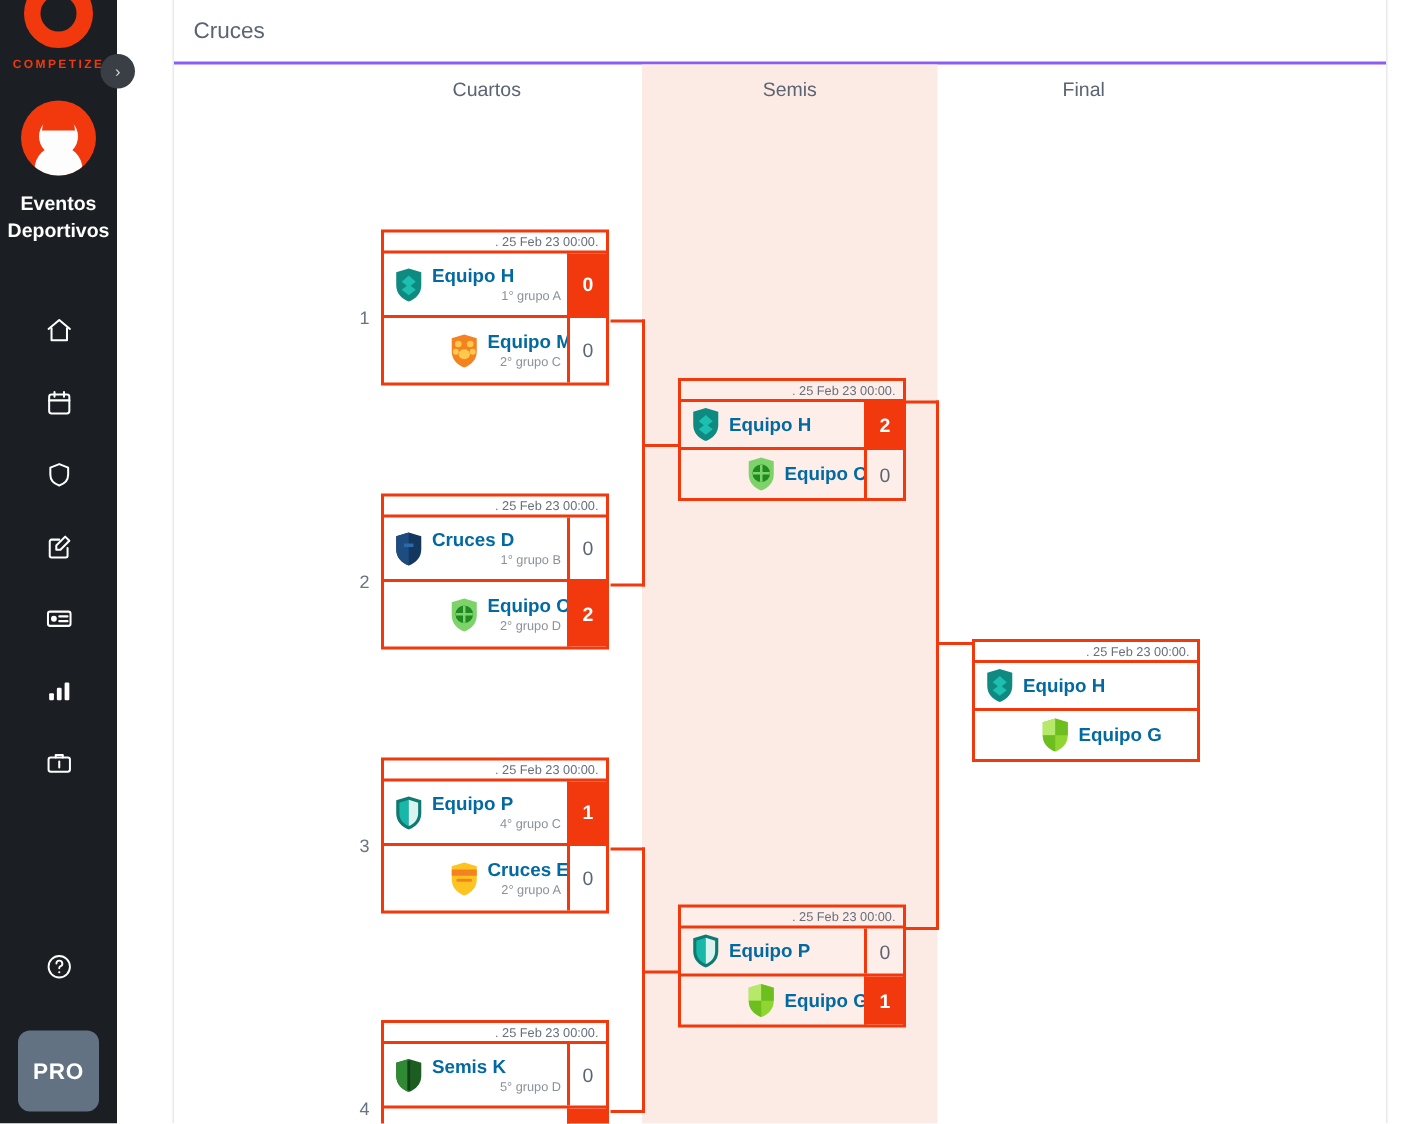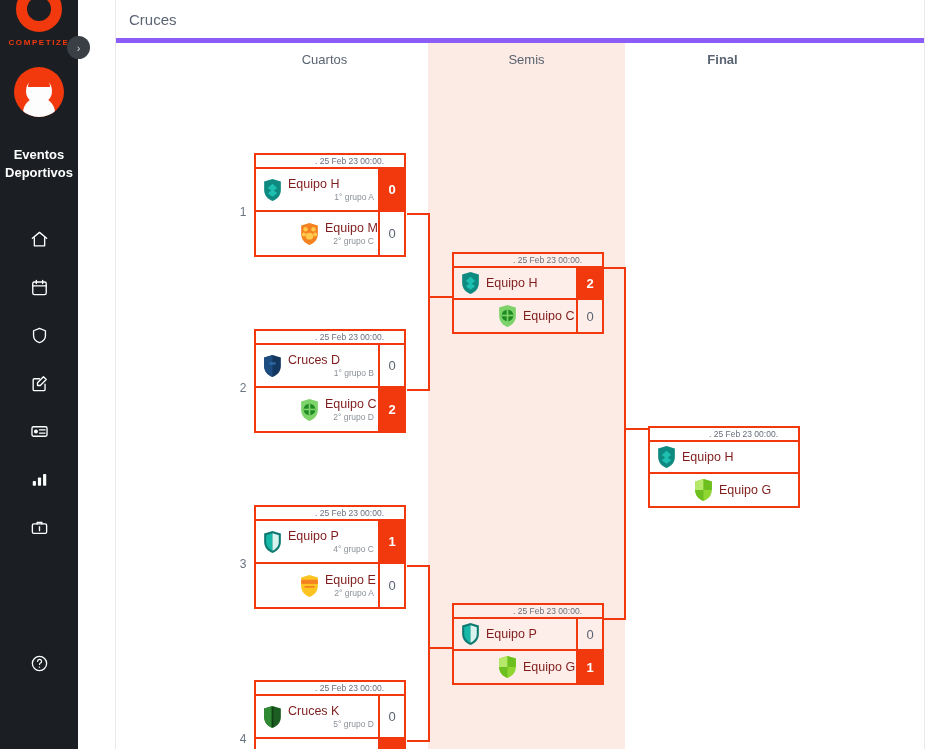--- a/index.html
+++ b/index.html
@@ -20,21 +20,21 @@
   }
   .brand-logo { margin-top: -14px; display:flex; flex-direction:column; align-items:center; }
   .brand-ring {
     width: 46px; height: 46px; border-radius: 50%;
     border: 11px solid #f1390d; background: transparent;
   }
   .brand-word {
     margin-top: 6px; font-size: 8px; font-weight: bold; letter-spacing: 1.6px;
     color: #f1390d;
   }
-  .org-block { margin-top: 20px; display:flex; flex-direction:column; align-items:center;gap:19px; }
+  .org-block { margin-top: 20px; display:flex; flex-direction:column; align-items:center; }
   .org-avatar {
     width: 50px; height: 50px; border-radius: 50%;
     background: #f1390d; position: relative; overflow: hidden;
   }
   .org-avatar::after {
     content:''; position:absolute; left:12px; top:11px;
     width:26px; height:26px; border-radius:50%; background:#fdfdfd;
   }
   .org-avatar::before {
     content:''; position:absolute; left:9px; top:30px;
@@ -69,21 +69,21 @@
     font-size: 11px; cursor: pointer; z-index: 30;
   }
 
   
   #main { position:absolute; left:78px; top:0; width:872px; height:749px; background:#fff; }
   #content-card {
     position:absolute; left:37px; top:0; width:810px; height:749px;
     background:#fff; border-left:1px solid #e9e9e9; border-right:1px solid #e9e9e9;
   }
   #page-title-bar {
-    height: 43px; border-bottom: 5px solid #8b5cf6;
+    height: 43px; border-bottom: 2px solid #8b5cf6;
     display:flex; align-items:center; padding-left: 13px;
   }
   #page-title { font-size: 15px; color: #5a6472; }
 
   
   #bracket { position: relative; width: 810px; height: 706px; }
   .round-band {
     position:absolute; top:0; width:197px; height:706px; background:#fceae4;
   }
   .round-head {
@@ -95,33 +95,33 @@
   .match {
     position:absolute; width:152px;
     border: 2px solid #f1390d;
     background:#ffffff;
     z-index: 10;
   }
   .match.tinted { background:#fdeee9; }
   .match-date {
     height: 14px; border-bottom: 2px solid #f1390d;
     font-size: 8.5px; color:#666f7b; text-align:right;
-    padding-right: 20px; line-height: 13px; white-space:nowrap; overflow:hidden;
+    padding-right: 5px; line-height: 13px; white-space:nowrap; overflow:hidden;
   }
   .team-row {
     height: 43px; display:flex; align-items:center;
     border-bottom: 2px solid #f1390d;
   }
   .team-row.last { border-bottom: none; margin-left: 37px; }
   .team-row.compact { height: 32px; }
   .badge-wrap {
     width: 32px; display:flex; align-items:center; justify-content:center; flex: 0 0 32px;
   }
   .team-main { flex:1 1 auto; display:flex; flex-direction:column; justify-content:center; overflow:hidden; }
-  .team-name { font-size: 12.5px; color:#7f1d1d; line-height:15px; white-space:nowrap; }
+  .team-name { font-size: 12.5px; color:#0369a1; line-height:15px; white-space:nowrap;font-weight:bold; }
   .team-sub { font-size: 8.5px; color:#8b9199; text-align:right; padding-right:4px; line-height:11px; }
   .score {
     flex: 0 0 26px; width:26px; align-self:stretch;
     display:flex; align-items:center; justify-content:center;
     font-size: 13px; color:#5a6472;
     border-left: 2px solid #f1390d;
   }
   .score.win { background:#f1390d; color:#ffffff; font-weight:bold; }
   .match-index {
     position:absolute; font-size:12px; color:#6a7380; width:14px; text-align:center;
@@ -218,40 +218,41 @@
         <span>
           <svg width="19" height="19" viewBox="0 0 24 24" fill="none" stroke="#ffffff" stroke-width="1.6" stroke-linecap="round" stroke-linejoin="round">
               <circle cx="12" cy="12" r="9"></circle>
               <path d="M9.6 9.3a2.5 2.5 0 1 1 3.3 2.4c-.6.25-.9.8-.9 1.5"></path>
               <circle cx="12" cy="16.6" r=".9" fill="#ffffff" stroke="none"></circle>
             </svg>
         </span>
       </div>
     </div>
 
+    <div class="pro-badge">PRO</div>
   </div>
 
   <div class="collapse-btn">
     <span>›</span>
   </div>
 
   <div id="main">
     <div id="content-card">
 
       <div id="page-title-bar">
         <div id="page-title">Cruces</div>
       </div>
 
       <div id="bracket">
 
         <div class="round-band" style="left:312px;"></div>
 
         <div class="round-head" style="left:110px;">Cuartos</div>
         <div class="round-head" style="left:312px;">Semis</div>
-        <div class="round-head" style="left:508px;font-weight:bold;">Final</div>
+        <div class="round-head" style="left:508px;">Final</div>
 
         <div class="conn h" style="left:291px; top:170px; width:23px;"></div>
         <div class="conn h" style="left:291px; top:346px; width:23px;"></div>
         <div class="conn v" style="left:312px; top:170px; height:178px;"></div>
         <div class="conn h" style="left:312px; top:253px; width:25px;"></div>
 
         <div class="conn h" style="left:291px; top:522px; width:23px;"></div>
         <div class="conn h" style="left:291px; top:697px; width:23px;"></div>
         <div class="conn v" style="left:312px; top:522px; height:177px;"></div>
         <div class="conn h" style="left:312px; top:604px; width:25px;"></div>
@@ -350,40 +351,40 @@
           </div>
           <div class="team-row last">
             <div class="badge-wrap">
               <svg width="21" height="24" viewBox="0 0 20 23">
                   <path d="M10 1 2 3.4v8.2C2 17 5.6 20.4 10 22c4.4-1.6 8-5 8-10.4V3.4L10 1z" fill="#fdc321"></path>
                   <path d="M2 5.5h16v4H2z" fill="#f58220"></path>
                   <rect x="5" y="11.4" width="10" height="1.8" rx=".9" fill="#f58220"></rect>
                 </svg>
             </div>
             <div class="team-main">
-              <div class="team-name">Equipo E</div>
+              <div class="team-name">Cruces E</div>
               <div class="team-sub">2° grupo A</div>
             </div>
             <div class="score">0</div>
           </div>
         </div>
 
         <div class="match-index" style="left:120px; top:689px;">4</div>
         <div class="match" style="left:138px; top:637px;">
           <div class="match-date">. 25 Feb 23 00:00.</div>
           <div class="team-row">
             <div class="badge-wrap">
               <svg width="21" height="24" viewBox="0 0 20 23">
                   <path d="M10 1 2 3.4v8.2C2 17 5.6 20.4 10 22c4.4-1.6 8-5 8-10.4V3.4L10 1z" fill="#1c5e22"></path>
                   <path d="M10 1 2 3.4v8.2C2 17 5.6 20.4 10 22V1z" fill="#2f8a33"></path>
                   <path d="M9.1 2h1.8v19h-1.8z" fill="#123f16"></path>
                 </svg>
             </div>
             <div class="team-main">
-              <div class="team-name">Cruces K</div>
+              <div class="team-name">Semis K</div>
               <div class="team-sub">5° grupo D</div>
             </div>
             <div class="score">0</div>
           </div>
           <div class="team-row last">
             <div class="badge-wrap">
               <svg width="21" height="24" viewBox="0 0 20 23">
                   <path d="M10 1 2 3.4v8.2C2 17 5.6 20.4 10 22c4.4-1.6 8-5 8-10.4V3.4L10 1z" fill="#8fd633"></path>
                   <path d="M10 1 2 3.4v8.2h8V1z" fill="#b6e86a"></path>
                   <path d="M10 11.6h8V3.4L10 1v10.6z" fill="#6cbf1e"></path>

